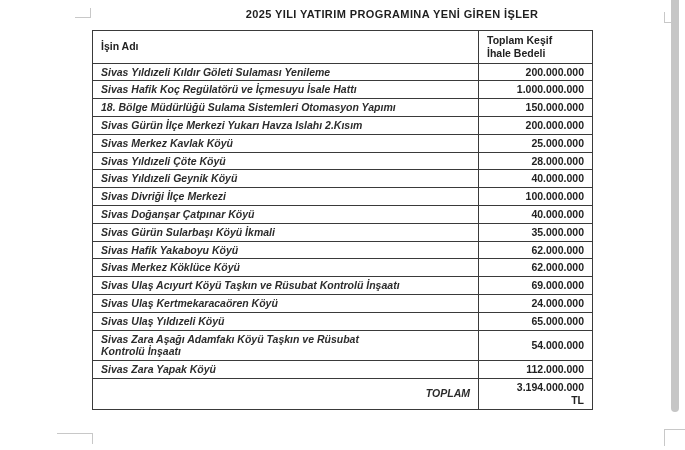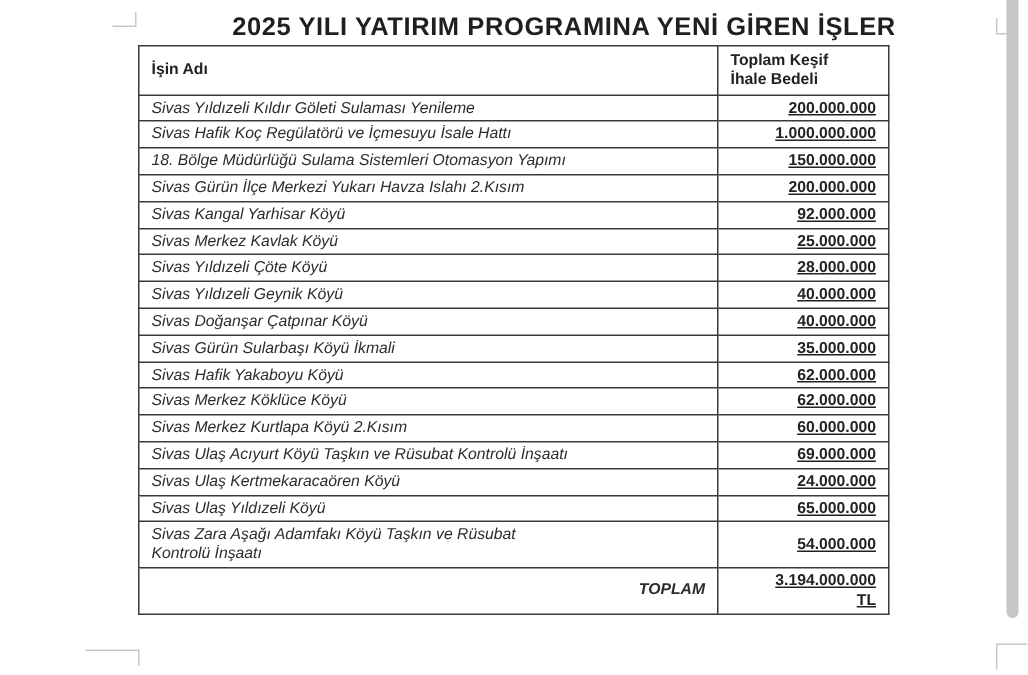--- a/index.html
+++ b/index.html
@@ -7,23 +7,23 @@
     width:685px;height:450px;
     background:#ffffff;
     position:relative;
     overflow:hidden;
     font-family:"Liberation Sans", sans-serif;
     color:#262626;
   }
   
   .doc-title{
     position:absolute;
-    left:88px;top:8px;width:576px;
+    left:104px;top:8px;width:576px;
     text-align:center;
-    font-size:17px;
+    font-size:11px;
     font-weight:bold;
     letter-spacing:.4px;
     color:#1f1f1f;
   }
   
   table.works{
     position:absolute;
     left:92px;top:30px;
     width:500px;
     border-collapse:collapse;
@@ -41,29 +41,28 @@
     overflow:hidden;
   }
   table.works th{
     text-align:left;
     font-weight:bold;
     color:#222;
     padding-top:3px;padding-bottom:3px;
   }
   td.name-cell{
     font-style:italic;
-    font-weight:normal;
+    font-weight:bold;
     color:#2c2c2c;
   }
   td.amount-cell{
     text-align:right;
     font-weight:bold;
     color:#222;
     padding-right:7px;
-    text-decoration:underline;
   }
   td.total-label{
     text-align:right;
     font-style:italic;
     font-weight:bold;
     padding-right:14px;
     color:#2c2c2c;
   }
   
   .mark{position:absolute;}
@@ -119,72 +118,72 @@
       </tr>
       <tr>
         <td class="name-cell">18. Bölge Müdürlüğü Sulama Sistemleri Otomasyon Yapımı</td>
         <td class="amount-cell">150.000.000</td>
       </tr>
       <tr>
         <td class="name-cell">Sivas Gürün İlçe Merkezi Yukarı Havza Islahı 2.Kısım</td>
         <td class="amount-cell">200.000.000</td>
       </tr>
       <tr>
-        <td class="name-cell">Sivas Kangal Yarhisar Köyü</td>
-        <td class="amount-cell">92.000.000</td>
-      </tr>
-      <tr>
         <td class="name-cell">Sivas Merkez Kavlak Köyü</td>
         <td class="amount-cell">25.000.000</td>
       </tr>
       <tr>
         <td class="name-cell">Sivas Yıldızeli Çöte Köyü</td>
         <td class="amount-cell">28.000.000</td>
       </tr>
       <tr>
         <td class="name-cell">Sivas Yıldızeli Geynik Köyü</td>
         <td class="amount-cell">40.000.000</td>
+      </tr>
+      <tr>
+        <td class="name-cell">Sivas Divriği İlçe Merkezi</td>
+        <td class="amount-cell">100.000.000</td>
       </tr>
       <tr>
         <td class="name-cell">Sivas Doğanşar Çatpınar Köyü</td>
         <td class="amount-cell">40.000.000</td>
       </tr>
       <tr>
         <td class="name-cell">Sivas Gürün Sularbaşı Köyü İkmali</td>
         <td class="amount-cell">35.000.000</td>
       </tr>
       <tr>
         <td class="name-cell">Sivas Hafik Yakaboyu Köyü</td>
         <td class="amount-cell">62.000.000</td>
       </tr>
       <tr>
         <td class="name-cell">Sivas Merkez Köklüce Köyü</td>
         <td class="amount-cell">62.000.000</td>
       </tr>
       <tr>
-        <td class="name-cell">Sivas Merkez Kurtlapa Köyü 2.Kısım</td>
-        <td class="amount-cell">60.000.000</td>
-      </tr>
-      <tr>
         <td class="name-cell">Sivas Ulaş Acıyurt Köyü Taşkın ve Rüsubat Kontrolü İnşaatı</td>
         <td class="amount-cell">69.000.000</td>
       </tr>
       <tr>
         <td class="name-cell">Sivas Ulaş Kertmekaracaören Köyü</td>
         <td class="amount-cell">24.000.000</td>
       </tr>
       <tr>
         <td class="name-cell">Sivas Ulaş Yıldızeli Köyü</td>
         <td class="amount-cell">65.000.000</td>
       </tr>
       <tr>
         <td class="name-cell">Sivas Zara Aşağı Adamfakı Köyü Taşkın ve Rüsubat
 Kontrolü İnşaatı</td>
         <td class="amount-cell">54.000.000</td>
       </tr>
+      <tr>
+        <td class="name-cell">Sivas Zara Yapak Köyü</td>
+        <td class="amount-cell">112.000.000</td>
+      </tr>
     </tbody>
   <tfoot>
     <tr>
       <td class="total-label">TOPLAM</td>
       <td class="amount-cell">3.194.000.000
 TL</td>
     </tr>
   </tfoot>
 </table>
 

